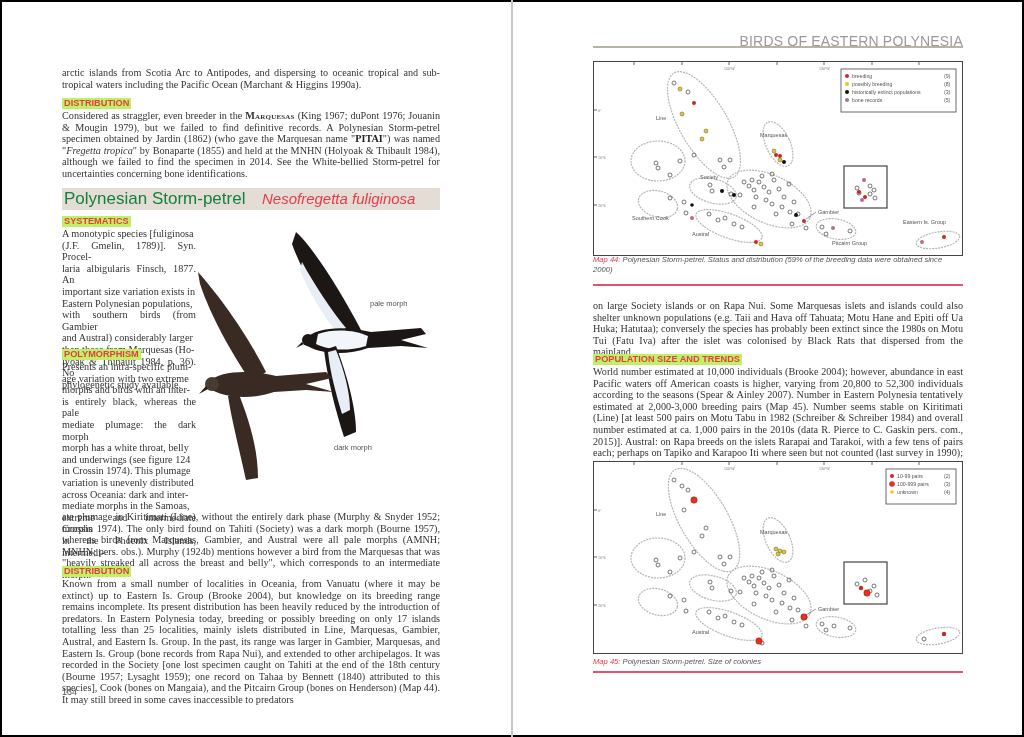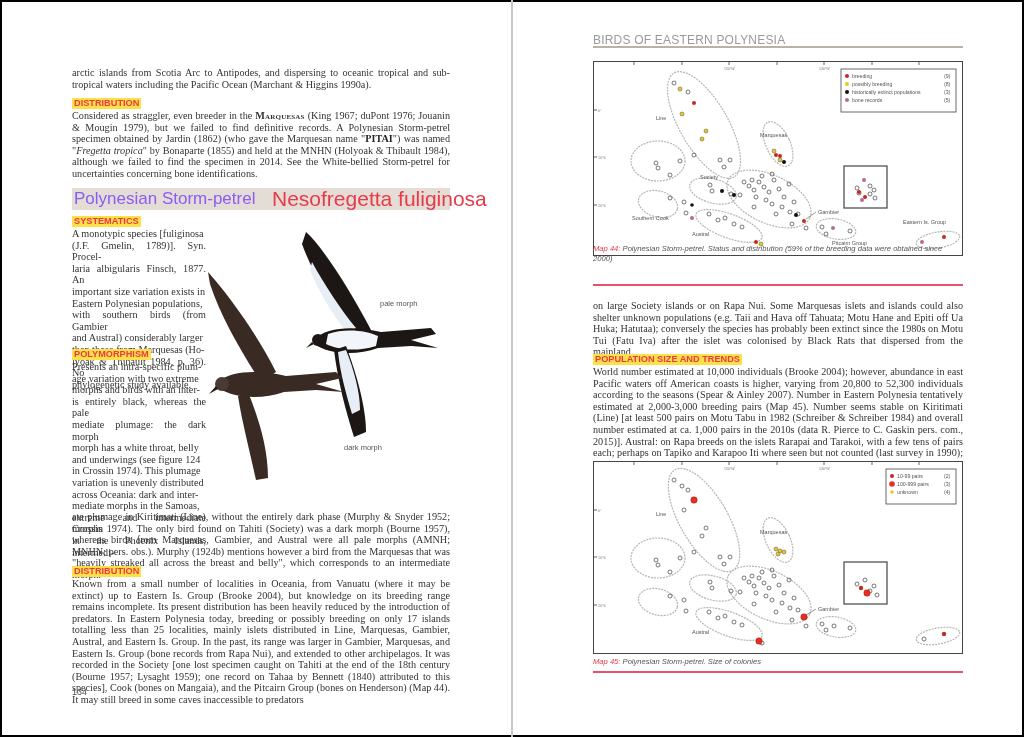--- a/index.html
+++ b/index.html
@@ -1,35 +1,35 @@
 <!DOCTYPE html>
 <html><head>
 <meta charset="utf-8">
 <style>
   * { box-sizing: border-box; margin: 0; padding: 0; }
   html, body { width: 1024px; height: 737px; background: #ffffff; overflow: hidden; }
   body { position: relative; font-family: "Liberation Serif", serif; color: #2a2a2a; }
   .frame { position: absolute; left: 0; top: 0; width: 1024px; height: 737px; border: 2px solid #000; }
   .gutter { position: absolute; left: 511px; top: 0; width: 2px; height: 737px; background: #c8c8c8; }
   .page { position: absolute; top: 0; height: 737px; }
-  .page.left { left: 10px; width: 511px; }
+  .page.left { left: 0; width: 511px; }
   .page.right { left: 513px; width: 511px; }
 
   .txt { position: absolute; font-size: 10.2px; line-height: 11.6px; text-align: justify; color: #333; }
   .sc { font-variant: small-caps; font-weight: bold; letter-spacing: 0.2px; }
   b { font-weight: bold; color: #222; }
   i { font-style: italic; }
-  .hd { position: absolute; font-family: "Liberation Sans", sans-serif; font-size: 9.2px; font-weight: bold; color: #e83a4a; background: #fde047; padding: 0 2px; line-height: 11px; height: 11px; }
+  .hd { position: absolute; font-family: "Liberation Sans", sans-serif; font-size: 9.2px; font-weight: bold; color: #e83a4a; background: #bef264; padding: 0 2px; line-height: 11px; height: 11px; }
 
   .titlebar { position: absolute; left: 62px; top: 188px; width: 378px; height: 22px; background: #e3ddd6; }
-  .title-common { position: absolute; left: 64px; top: 189px; font-family: "Liberation Sans", sans-serif; font-size: 17px; color: #8b5cf6; line-height: 20px; }
-  .title-sci { position: absolute; left: 262px; top: 189px; font-family: "Liberation Sans", sans-serif; font-size: 21px; color: #e83a4a; line-height: 20px; }
+  .title-common { position: absolute; left: 64px; top: 189px; font-family: "Liberation Sans", sans-serif; font-size: 17px; color: #15803d; line-height: 20px; }
+  .title-sci { position: absolute; left: 262px; top: 189px; font-family: "Liberation Sans", sans-serif; font-size: 15px; font-style: italic; color: #e83a4a; line-height: 20px; }
 
   .pagenum { position: absolute; font-family: "Liberation Sans", sans-serif; font-size: 9px; color: #555; }
-  .running-head { position: absolute; left: 80px; top: 33px; width: 370px; text-align: left; font-family: "Liberation Sans", sans-serif; font-size: 12px; color: #9a9a9a; letter-spacing: 0.2px; }
+  .running-head { position: absolute; left: 80px; top: 33px; width: 370px; text-align: right; font-family: "Liberation Sans", sans-serif; font-size: 14px; color: #9a9a9a; letter-spacing: 0.2px; }
   .rh-rule { position: absolute; left: 80px; top: 46px; width: 370px; height: 2px; background: #b9b2a6; }
 
   .map { position: absolute; left: 80px; width: 370px; border: 1.5px solid #444; background: #fff; }
   .caption { position: absolute; left: 80px; width: 370px; font-family: "Liberation Sans", sans-serif; font-size: 7.6px; font-style: italic; color: #555; line-height: 9.5px; }
   .caption .lbl { color: #e83a4a; }
   .cap-rule { position: absolute; left: 80px; width: 370px; height: 1.5px; background: #e8516a; }
 
   .morph-label { position: absolute; font-family: "Liberation Sans", sans-serif; font-size: 7.5px; color: #555; }
   svg text { font-family: "Liberation Sans", sans-serif; }
 </style>
@@ -266,21 +266,21 @@
           <text x="258" y="32">historically extinct populations</text>
           <text x="258" y="40">bone records</text>
           <text x="350" y="16">(9)</text>
           <text x="350" y="24">(8)</text>
           <text x="350" y="32">(3)</text>
           <text x="350" y="40">(5)</text>
         </g>
       </g>
     </svg>
   </div>
-  <div class="caption" style="top:244px;font-style:italic;"><span class="lbl">Map 44:</span><span> Polynesian Storm-petrel. Status and distribution (59% of the breeding data were obtained since 2000)</span></div>
+  <div class="caption" style="top:255px;font-style:italic;"><span class="lbl">Map 44:</span><span> Polynesian Storm-petrel. Status and distribution (59% of the breeding data were obtained since 2000)</span></div>
   <div class="cap-rule" style="top:284px;"></div>
 
   <div class="txt" style="left:80px;top:300px;width:370px;">on large Society islands or on Rapa Nui. Some Marquesas islets and islands could also shelter unknown populations (e.g. Taii and Hava off Tahuata; Motu Hane and Epiti off Ua Huka; Hatutaa); conversely the species has probably been extinct since the 1980s on Motu Tui (Fatu Iva) after the islet was colonised by Black Rats that dispersed from the mainland.</div>
 
   <div class="hd" style="left:80px;top:354px;">POPULATION SIZE AND TRENDS</div>
   <div class="txt" style="left:80px;top:366px;width:370px;">World number estimated at 10,000 individuals (Brooke 2004); however, abundance in east Pacific waters off American coasts is higher, varying from 20,800 to 52,300 individuals according to the seasons (Spear &amp; Ainley 2007). Number in Eastern Polynesia tentatively estimated at 2,000-3,000 breeding pairs (Map 45). Number seems stable on Kiritimati (Line) [at least 500 pairs on Motu Tabu in 1982 (Schreiber &amp; Schreiber 1984) and overall number estimated at ca. 1,000 pairs in the 2010s (data R. Pierce to C. Gaskin pers. com., 2015)]. Austral: on Rapa breeds on the islets Rarapai and Tarakoi, with a few tens of pairs each; perhaps on Tapiko and Karapoo Iti where seen but not counted (last survey in 1990); on Marotiri breeding is more</div>
 
   <div class="map" style="top:461px;height:193px;">
     <svg width="367" height="190" viewBox="0 0 367 190">
       <g stroke="#666" stroke-width="1">

